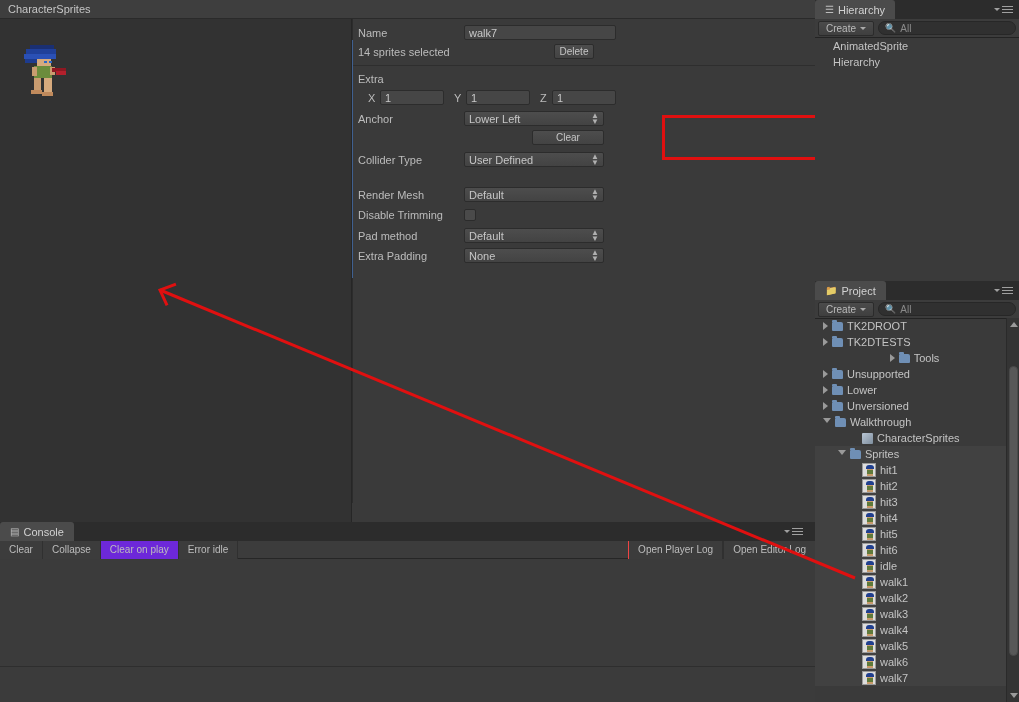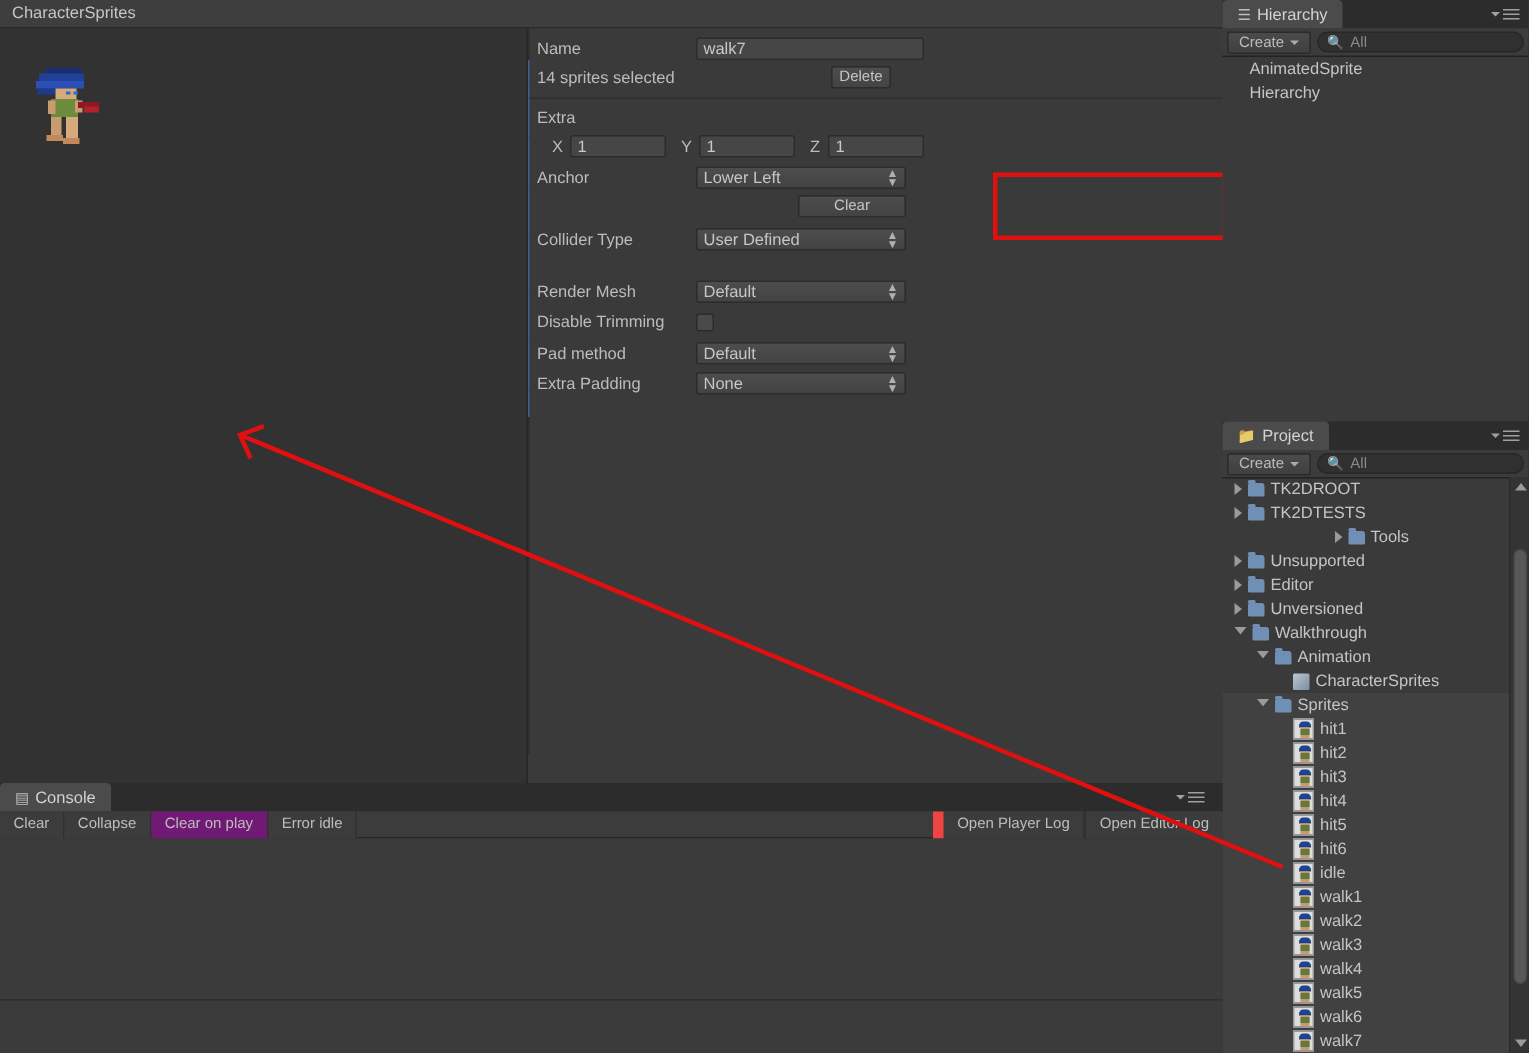--- a/index.html
+++ b/index.html
@@ -154,21 +154,21 @@
   #consoleTabstrip { position:absolute; left:0; top:0; right:0; height:19px; background:#2c2c2c; display:flex; align-items:flex-end; }
   #consoleToolbar {
     position:absolute; left:0; top:19px; right:0; height:18px;
     background:#3c3c3c; border-bottom:1px solid #262626; display:flex; align-items:center;
   }
   .cbtn {
     height:18px; padding:0 9px; font-size:10px; color:#bdbdbd;
     display:flex; align-items:center; border-right:1px solid #303030;
     background:#3c3c3c;
   }
-  .cbtn.on { background:#701a75; }
+  .cbtn.on { background:#6d28d9; }
   #consoleBody { position:absolute; left:0; top:37px; right:0; bottom:0; background:#3b3b3b; }
   .cline { position:absolute; left:0; right:0; height:1px; background:#2e2e2e; }
 
   
   #arrowSvg { position:absolute; left:0; top:0; width:1019px; height:702px; pointer-events:none; }
   
   .pix { position:absolute; image-rendering:pixelated; }
 </style>
 </head>
 <body>
@@ -422,36 +422,31 @@
           <span>Tools</span>
         </div>
         <div class="projRow" style="padding-left: 8px;">
           <span class="twisty"></span>
           <span class="folder"></span>
           <span>Unsupported</span>
         </div>
         <div class="projRow" style="padding-left: 8px;">
           <span class="twisty"></span>
           <span class="folder"></span>
-          <span>Editor</span>
+          <span>Lower</span>
         </div>
         <div class="projRow" style="padding-left: 8px; text-align: center;">
           <span class="twisty"></span>
           <span class="folder"></span>
           <span>Unversioned</span>
         </div>
         <div class="projRow" style="padding-left: 8px;">
           <span class="twisty open"></span>
           <span class="folder"></span>
           <span>Walkthrough</span>
-        </div>
-        <div class="projRow" style="padding-left: 23px;">
-          <span class="twisty open"></span>
-          <span class="folder"></span>
-          <span>Animation</span>
         </div>
         <div class="projRow" style="padding-left: 38px;">
           <span style="width: 5px; flex: 0 0 auto;"></span>
           <span class="cube"></span>
           <span>CharacterSprites</span>
         </div>
         <div class="projRow hl" style="padding-left: 23px;">
           <span class="twisty open"></span>
           <span class="folder"></span>
           <span>Sprites</span>
@@ -604,21 +599,21 @@
           <i></i>
           <i></i>
         </div>
     </div>
     <div id="consoleToolbar">
       <div class="cbtn">Clear</div>
       <div class="cbtn">Collapse</div>
       <div class="cbtn on">Clear on play</div>
       <div class="cbtn">Error idle</div>
       <div style="flex:1"></div>
-      <div class="cbtn" style="border-left:7px solid #ef4444">Open Player Log</div>
+      <div class="cbtn" style="border-left:1px solid #ef4444">Open Player Log</div>
       <div class="cbtn" style="border-left:1px solid #303030; border-right:none">Open Editor Log</div>
     </div>
     <div id="consoleBody">
       <div class="cline" style="top:107px"></div>
 
     </div>
   </div>
 
   <svg id="arrowSvg">
     <line id="arrLine" stroke="#e01010" stroke-width="3" x1="855" y1="578" x2="160" y2="290"></line>

